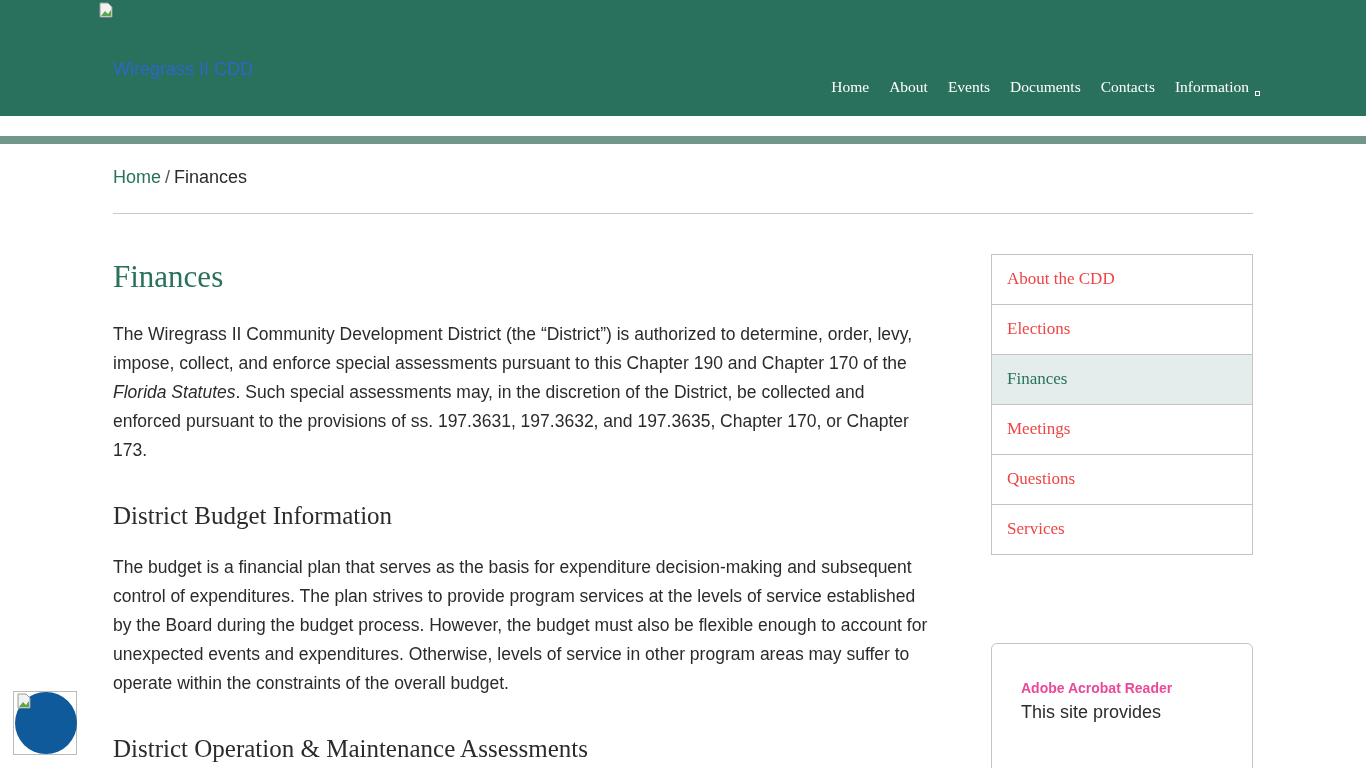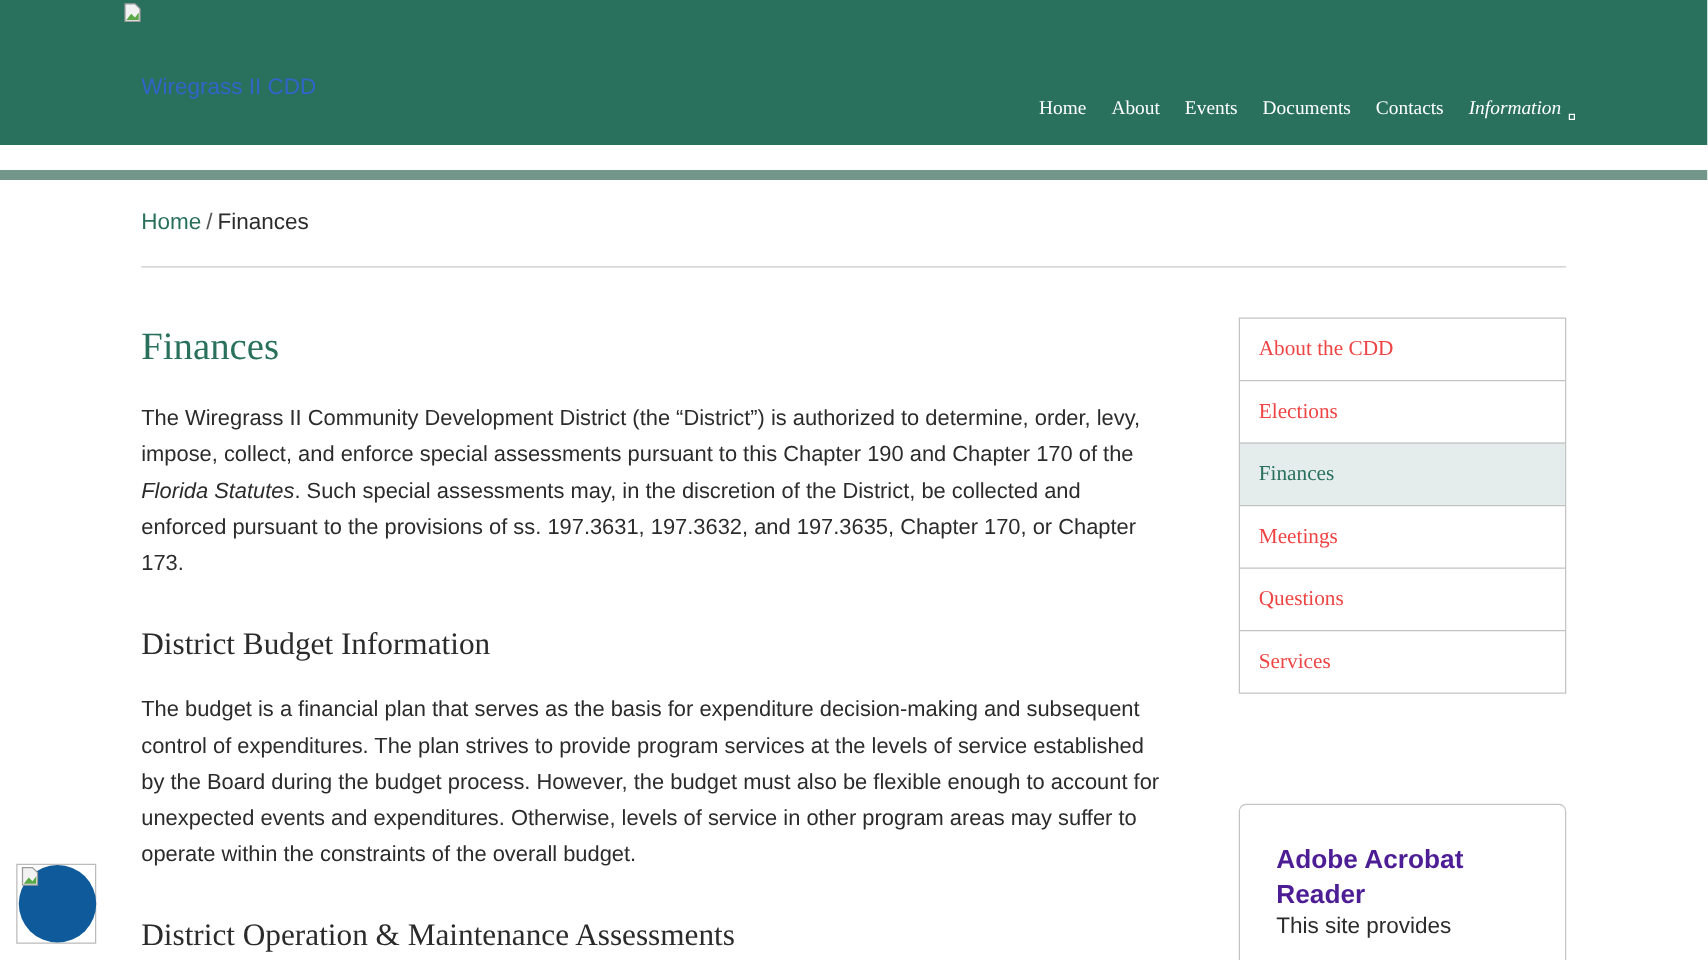--- a/index.html
+++ b/index.html
@@ -7,41 +7,41 @@
     body { font-family: "Liberation Sans", sans-serif; color: #2b2b2b; position: relative; }
 
     .header { position: absolute; left: 0; top: 0; width: 1366px; height: 116px; background: #29715c; }
     .header-strip { position: absolute; left: 0; top: 136px; width: 1366px; height: 8px; background: #72978a; }
 
     .logo-img { position: absolute; left: 98px; top: 2px; width: 16px; height: 16px; }
     .site-title { position: absolute; left: 113px; top: 59px; font-size: 18px; color: #2f66c8; text-decoration: none; font-family: "Liberation Sans", sans-serif; }
 
     .nav { position: absolute; top: 78px; right: 106px; display: flex; align-items: center; gap: 20px; }
     .nav a { font-family: "Liberation Serif", serif; font-size: 15.5px; color: #ffffff; text-decoration: none; }
-    .nav .dropdown { display: flex; align-items: flex-end; gap: 6px; font-style: italic; }
+    .nav .dropdown { display: flex; align-items: flex-end; gap: 6px; }
     .nav .dd-icon { display: inline-block; width: 5px; height: 5px; border: 1px solid #ffffff; margin-top: -4px; }
 
     .breadcrumb { position: absolute; left: 113px; top: 167px; font-size: 18px; color: #2b2b2b; }
     .breadcrumb a { color: #29715c; text-decoration: none; }
     .bc-sep { color: #555; margin: 0 4px; }
     .divider { position: absolute; left: 113px; top: 213px; width: 1140px; height: 1px; background: #c9c9c9; }
 
     .main { position: absolute; left: 113px; top: 254px; width: 820px; }
     .page-title { font-family: "Liberation Serif", serif; font-weight: normal; font-size: 31px; color: #29715c; line-height: 46px; margin-bottom: 20px; }
     .para { font-size: 17.5px; line-height: 29px; color: #2b2b2b; }
     .para em { font-style: italic; }
     .section-title { font-family: "Liberation Serif", serif; font-weight: normal; font-size: 25px; color: #2b2b2b; line-height: 30px; margin-top: 36px; margin-bottom: 22px; }
 
     .side-nav { position: absolute; left: 991px; top: 254px; width: 262px; border: 1px solid #c4c4c4; }
     .side-nav a { display: block; height: 50px; border-top: 1px solid #c4c4c4; padding-left: 15px; line-height: 48px; font-family: "Liberation Serif", serif; font-size: 17px; color: #ef4444; text-decoration: none; }
     .side-nav a:first-child { border-top: none; height: 49px; }
     .side-nav a.active { background: #e4ecec; color: #29715c; }
 
     .card { position: absolute; left: 991px; top: 643px; width: 262px; height: 140px; border: 1px solid #c4c4c4; border-radius: 6px; padding: 30px 29px; }
-    .card-title { font-size: 21px; font-weight: bold; color: #4c1d95; line-height: 28px; }
+    .card-title { font-size: 14px; font-weight: bold; color: #ec4899; line-height: 28px; }
     .card-text { font-size: 18px; color: #2b2b2b; }
 
     .a11y { position: absolute; left: 13px; top: 691px; width: 64px; height: 64px; border: 1px solid #bbbbbb; }
     .a11y-circle { position: absolute; left: 1px; top: 0; width: 62px; height: 62px; border-radius: 50%; background: #0e5a9a; }
     .a11y-img { position: absolute; left: 2px; top: 1px; width: 16px; height: 16px; }
   </style>
 </head>
 <body>
 
 <div class="header">

